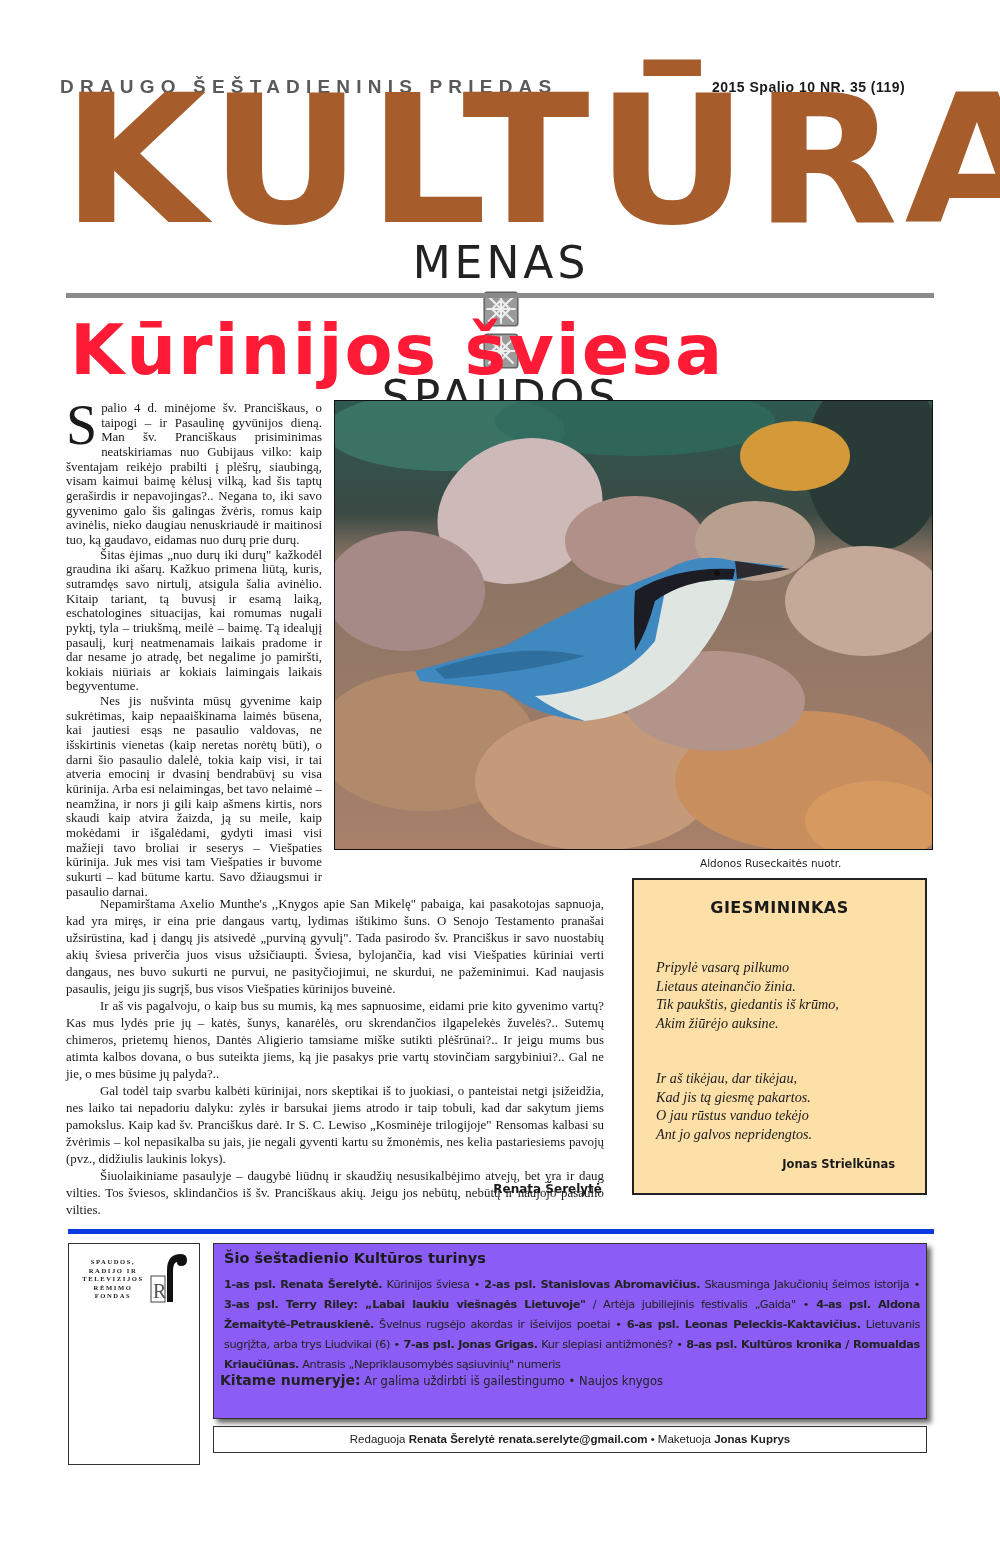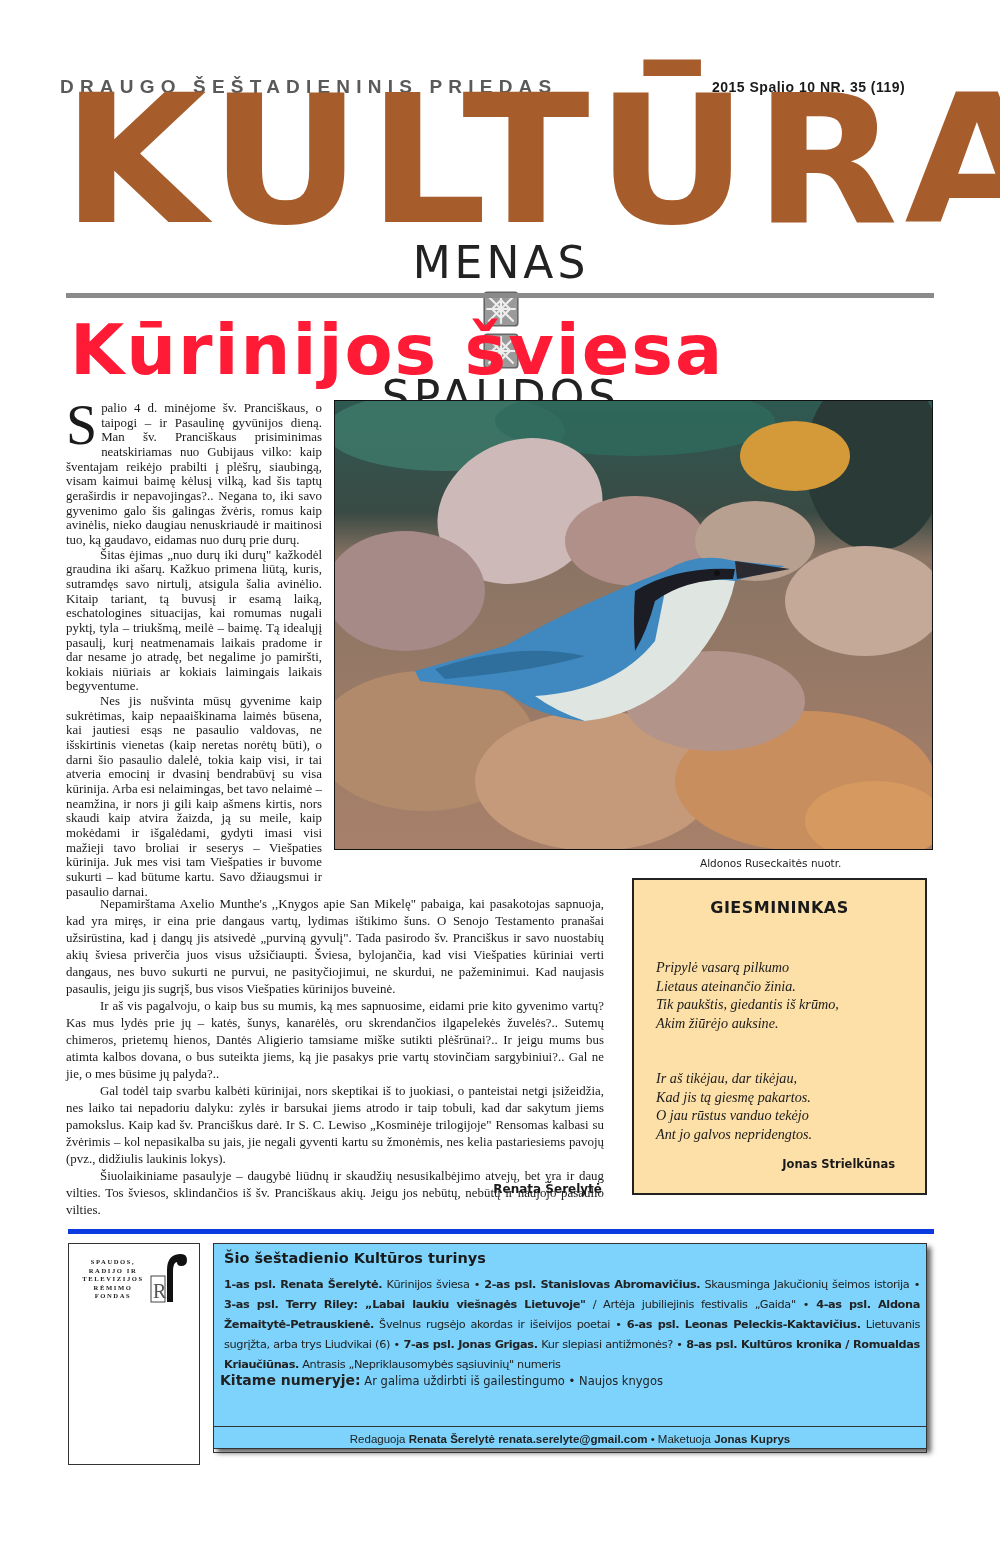--- a/index.html
+++ b/index.html
@@ -39,21 +39,21 @@
   .poem-author { position:absolute; right:30px; top:277px; font-family:"DejaVu Sans", sans-serif; font-weight:bold; font-size:11.5px; }
 
   
   .rule-blue { left:68px; top:1229px; width:866px; height:5px; background:#0a3ae0; }
   .sponsor { left:68px; top:1243px; width:132px; height:222px; border:1.5px solid #333; box-sizing:border-box; background:#fff; }
   .sponsor-logo { position:absolute; left:6px; top:6px; width:118px; height:52px; }
   .fund-name { position:absolute; left:4px; top:8px; width:68px; font-family:"Liberation Serif", serif; font-size:6.6px; font-weight:bold; letter-spacing:1.6px; line-height:8.6px; text-align:center; color:#222; }
   .rf-mark { position:absolute; left:74px; top:2px; width:38px; height:52px; }
   .sponsor-text { position:absolute; left:5px; top:60px; width:120px; font-family:"DejaVu Sans", sans-serif; font-size:10px; line-height:13.2px; color:#333; text-align:justify; letter-spacing:-0.3px; }
 
-  .contents { left:213px; top:1243px; width:714px; height:206px; background:#7dd3fc; border:1.5px solid #333; box-sizing:border-box; box-shadow:4px 4px 5px #666; }
+  .contents { left:213px; top:1243px; width:714px; height:176px; background:#8b5cf6; border:1.5px solid #333; box-sizing:border-box; box-shadow:4px 4px 5px #666; }
   .contents-title { position:absolute; left:10px; top:6px; font-family:"DejaVu Sans", sans-serif; font-size:14.5px; font-weight:bold; color:#1a1a1a; }
   .contents-body { position:absolute; left:10px; top:31px; width:696px; font-family:"DejaVu Sans", sans-serif; font-size:11.3px; line-height:20px; text-align:justify; color:#222; letter-spacing:-0.35px; }
   .contents-body b { font-weight:bold; }
   .next-issue { position:absolute; left:6px; top:128px; font-family:"DejaVu Sans", sans-serif; font-size:11.5px; color:#222; }
   .next-label { font-size:14px; font-weight:bold; }
 
   .credits { left:213px; top:1426px; width:714px; height:27px; border:1.5px solid #333; box-sizing:border-box; text-align:center; font-family:"Liberation Sans", sans-serif; font-size:11.5px; line-height:24px; color:#222; }
   .credits b { font-weight:bold; }
 </style>
 </head>

